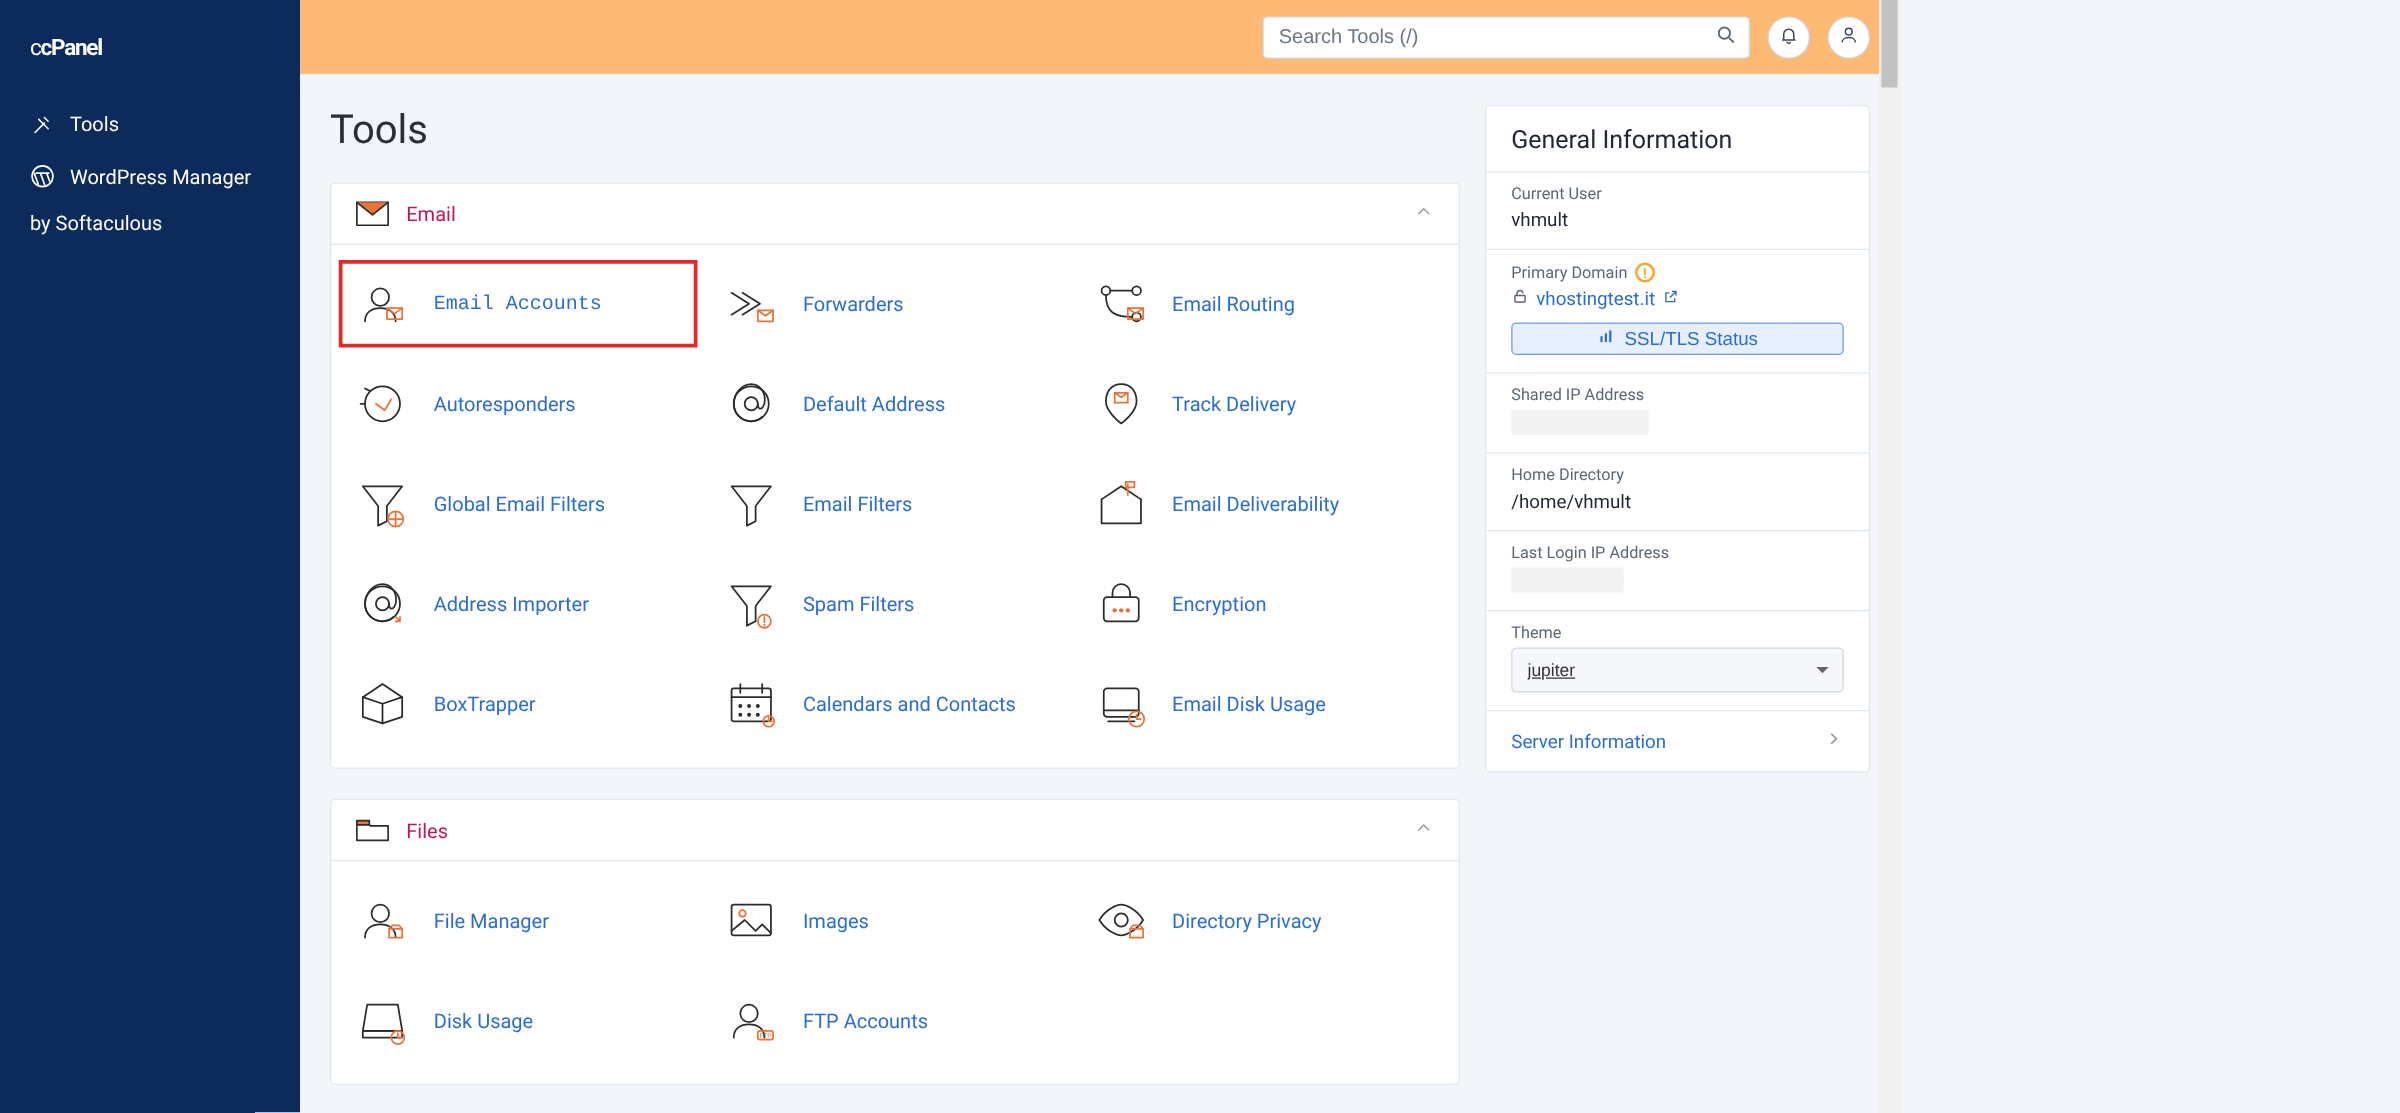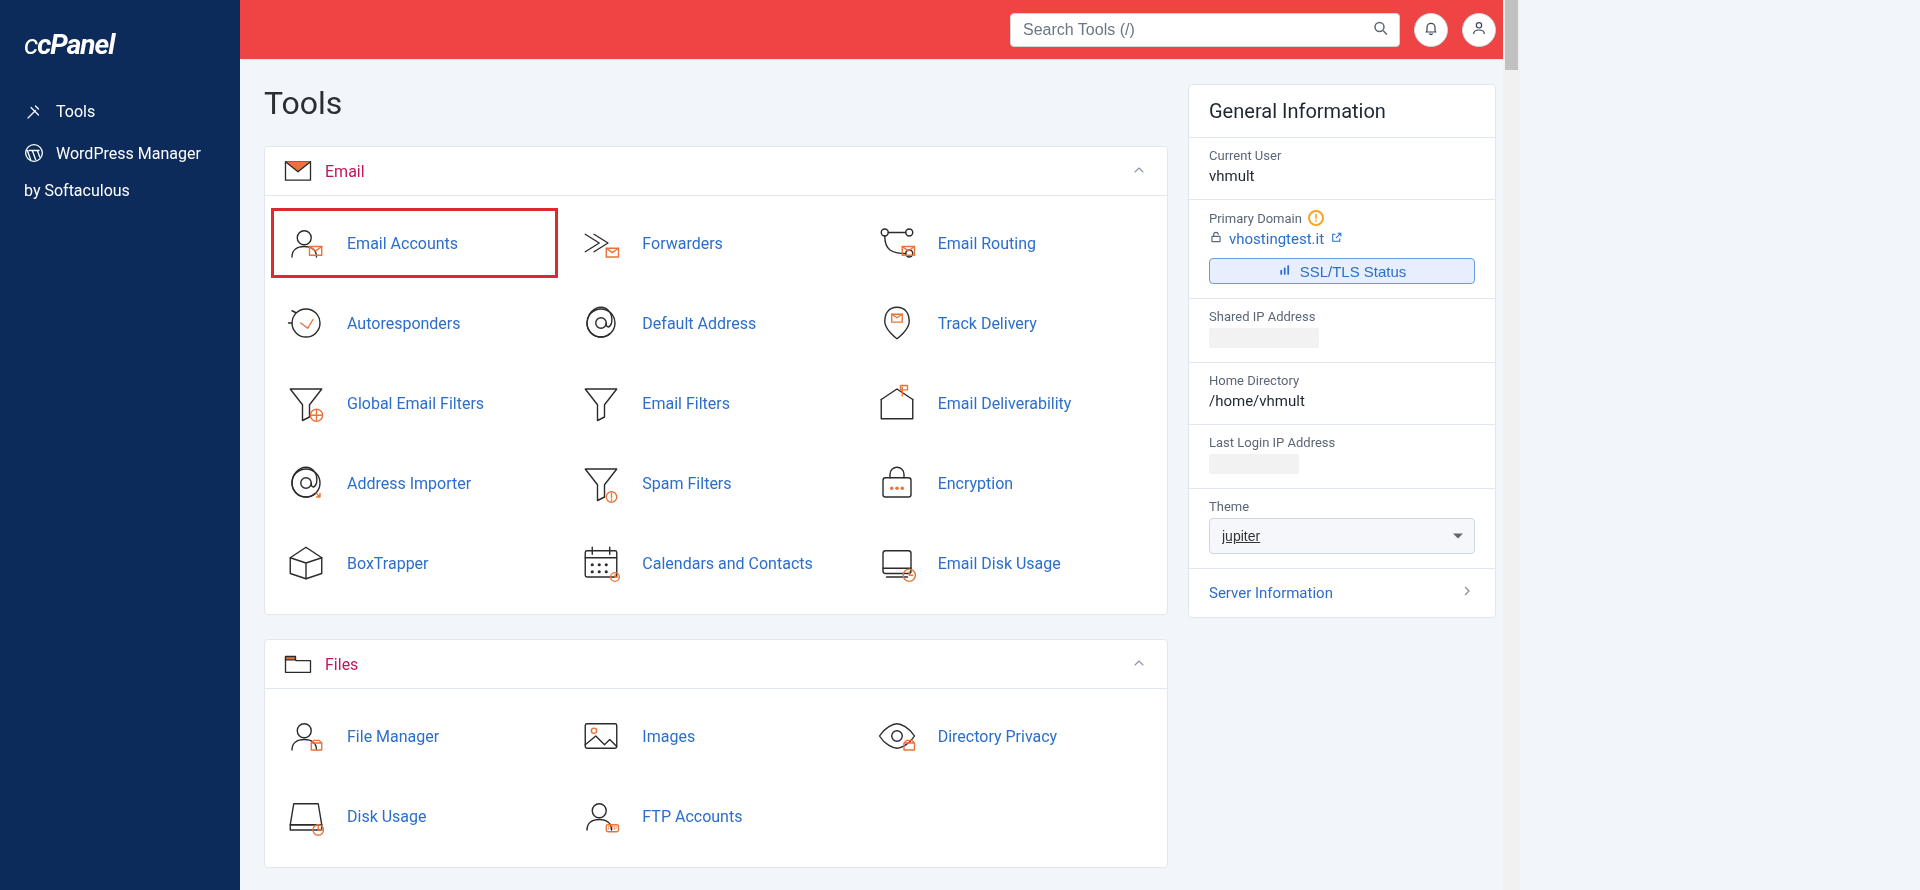--- a/index.html
+++ b/index.html
@@ -26,50 +26,50 @@
     color:var(--text);
     background:var(--bg);
     overflow:hidden;
   }
   .app{display:flex;height:890px;width:1520px;position:relative;}
   
   .fake-scrollbar{position:absolute;right:0;top:0;width:17px;height:100%;background:#f1f1f1;}
   .fake-scrollbar .thumb{position:absolute;top:0;left:2px;width:13px;height:70px;background:#c1c1c1;border-radius:0;}
   
   .sidebar{width:240px;flex:0 0 240px;background:var(--sidebar-bg);color:var(--sidebar-text);padding:18px 0;}
-  .logo{padding:10px 24px 30px;font-size:28px;font-style:italic;font-weight:700;letter-spacing:-1px;}
+  .logo{padding:10px 24px 30px;font-size:18px;font-weight:700;letter-spacing:-1px;}
   .logo span.first{font-weight:400;}
   .nav-item{display:flex;align-items:center;gap:12px;padding:10px 24px;font-size:16px;color:#fff;cursor:pointer;line-height:1.4;}
   .nav-item.wrap{flex-wrap:wrap;align-items:flex-start;}
   .nav-item .nav-icon{width:20px;height:20px;flex:0 0 20px;display:flex;align-items:center;justify-content:center;}
   .nav-item svg{stroke:#fff;fill:none;}
   .nav-item .nav-sub{padding-left:0;width:100%;margin-top:2px;}
   
   .main{flex:1;display:flex;flex-direction:column;min-width:0;}
-  .topbar{height:60px;background:#ef4444;border-bottom:1px solid var(--border);display:flex;align-items:center;justify-content:flex-end;padding:0 24px;gap:14px;}
+  .topbar{height:60px;background:#fdba74;border-bottom:1px solid var(--border);display:flex;align-items:center;justify-content:flex-end;padding:0 24px;gap:14px;}
   .search-wrap{position:relative;width:390px;}
   .search-input{width:100%;height:34px;border:1px solid #cfd6e0;border-radius:4px;padding:0 36px 0 12px;font-size:16px;color:#555;outline:none;}
   .search-input::placeholder{color:#6b7684;}
   .search-icon{position:absolute;right:10px;top:50%;transform:translateY(-50%);color:#5b6776;}
   .circle-btn{width:34px;height:34px;border:1px solid #cfd6e0;border-radius:50%;background:#fff;display:flex;align-items:center;justify-content:center;cursor:pointer;color:#3a4756;}
   .content{flex:1;overflow:auto;padding:24px 24px 0 24px;display:flex;gap:20px;align-items:flex-start;}
   .left-col{flex:1;min-width:0;}
   .right-col{width:308px;flex:0 0 308px;}
   .page-title{font-size:32px;font-weight:400;color:#2a2f36;margin:0 0 24px 0;}
   .panel{background:var(--panel-bg);border:1px solid var(--border);border-radius:4px;margin-bottom:24px;}
   .panel-header{display:flex;align-items:center;padding:14px 20px;border-bottom:1px solid var(--border);gap:14px;cursor:pointer;}
   .panel-header .ph-icon{width:26px;height:20px;display:flex;align-items:center;justify-content:center;}
   .panel-header .ph-title{font-size:16px;color:#be185d;}
   .panel-header .chevron{margin-left:auto;color:#8a94a3;}
   .items-grid{display:grid;grid-template-columns:repeat(3,1fr);padding:20px 8px 24px;row-gap:26px;}
   .item{display:flex;align-items:center;gap:18px;padding:4px 10px;cursor:pointer;}
   .item .it-icon{width:46px;height:46px;flex:0 0 46px;display:flex;align-items:center;justify-content:center;}
   .item .it-icon svg{width:42px;height:42px;}
   .item .it-label{color:var(--link);font-size:16px;}
-  .item.highlight{position:relative;}
+  .item.highlight{position:relative;font-family:Liberation Mono, monospace;}
   .item.highlight::after{content:"";position:absolute;left:-2px;right:10px;top:-8px;bottom:-8px;border:3px solid var(--highlight);pointer-events:none;}
   
   .info-panel{background:#fff;border:1px solid var(--border);border-radius:4px;}
   .info-header{padding:14px 20px;border-bottom:1px solid var(--border);font-size:20px;font-weight:400;}
   .info-row{padding:10px 20px 14px;border-bottom:1px solid var(--border);}
   .info-row:last-child{border-bottom:none;}
   .info-label{font-size:13px;color:var(--muted);margin-bottom:4px;display:flex;align-items:center;gap:6px;}
   .info-value{font-size:15px;color:#1f2733;display:flex;align-items:center;gap:6px;}
   .info-value a{color:var(--link);text-decoration:none;}
   .redacted{display:inline-block;width:110px;height:20px;background:#f2f2f2;border-radius:2px;}

